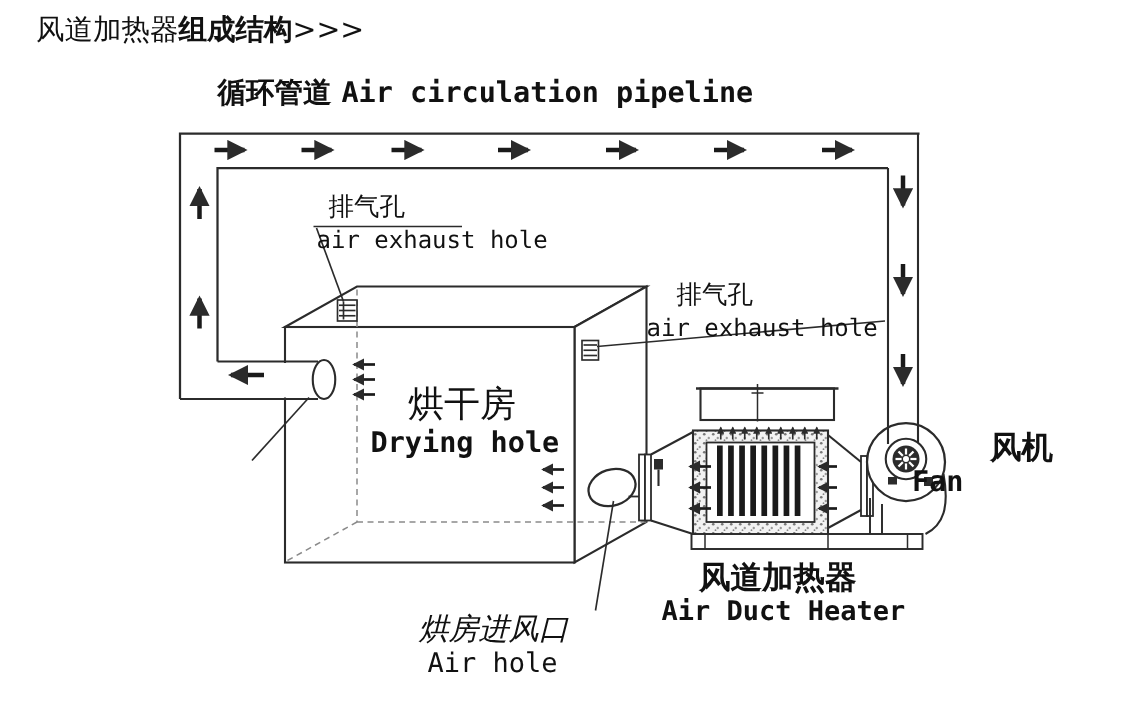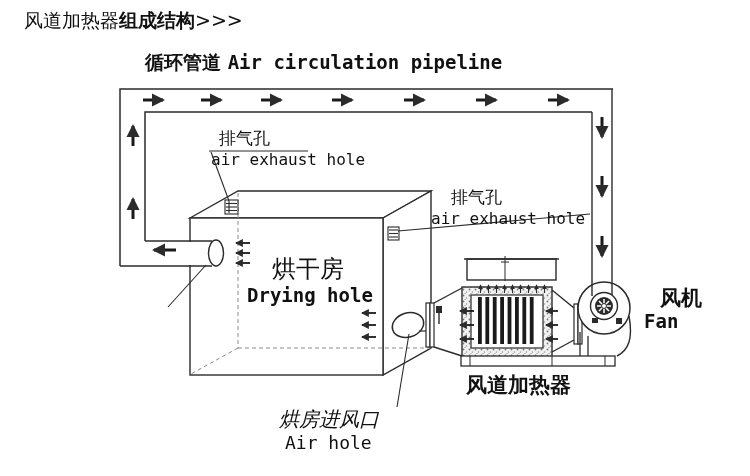--- a/index.html
+++ b/index.html
@@ -1,17 +1,17 @@
 <!DOCTYPE html>
 <html><head>
 <meta charset="utf-8">
 <style>
   html,body{margin:0;padding:0;background:#fff;}
   .stage{position:relative;width:750px;height:476px;background:#ffffff;overflow:hidden;
-         font-family:"DejaVu Sans","Liberation Sans",sans-serif;color:#111;}
+         font-family:"DejaVu Sans","Liberation Sans",sans-serif;color:#111;border-radius:10px;}
   .stage svg{position:absolute;left:0;top:0;}
   .lbl{position:absolute;white-space:nowrap;line-height:1.05;}
   .zh{font-family:"DejaVu Sans","Liberation Sans",sans-serif;}
   .en{font-family:"DejaVu Sans Mono","Liberation Mono",monospace;}
   .b{font-weight:bold;}
   .title{left:24px;top:11px;font-size:19px;}
   .pipe-label{left:145px;top:53px;font-size:19px;font-weight:bold;}
   .pipe-label .en{font-size:19px;}
   .exh1-zh{left:219px;top:130px;font-size:17px;}
   .exh1-en{left:211px;top:152px;font-size:16px;}
@@ -19,21 +19,21 @@
   .exh2-en{left:431px;top:211px;font-size:16px;}
   .room-zh{left:272px;top:257px;font-size:24px;font-weight:normal;}
   .room-en{left:247px;top:286px;font-size:19px;font-weight:bold;}
   .outlet-zh{left:58px;top:302px;font-size:20px;}
   .outlet-en{left:61px;top:328px;font-size:18px;}
   .inlet-zh{left:279px;top:409px;font-size:20px;font-style:italic;}
   .inlet-en{left:285px;top:434px;font-size:18px;}
   .heater-zh{left:466px;top:374px;font-size:21px;font-weight:bold;}
   .heater-en{left:441px;top:399px;font-size:18px;font-weight:bold;}
   .fan-zh{left:660px;top:287px;font-size:21px;font-weight:bold;}
-  .fan-en{left:644px;top:312px;font-size:19px;font-weight:bold;text-align:right;}
+  .fan-en{left:608px;top:312px;font-size:19px;font-weight:bold;text-align:right;}
 </style>
 </head>
 <body>
 
 <div class="stage">
 
   <svg width="750" height="476" viewBox="0 0 750 476">
     <defs>
       <marker id="ah" viewBox="0 0 10 10" refX="8.5" refY="5" markerWidth="4.5" markerHeight="4.5" orient="auto-start-reverse">
         <path d="M0,0 L10,5 L0,10 z" fill="#2b2b2b"></path>
@@ -213,17 +213,18 @@
   <div class="lbl en exh2-en">air exhaust hole</div>
 
   <div class="lbl zh room-zh">烘干房</div>
   <div class="lbl en room-en">Drying hole</div>
 
 
   <div class="lbl zh inlet-zh">烘房进风口</div>
   <div class="lbl en inlet-en">Air hole</div>
 
   <div class="lbl zh heater-zh">风道加热器</div>
+  <div class="lbl en heater-en">Air Duct Heater</div>
 
   <div class="lbl zh fan-zh">风机</div>
   <div class="lbl en fan-en">Fan</div>
 
 </div>
 
 </body></html>

